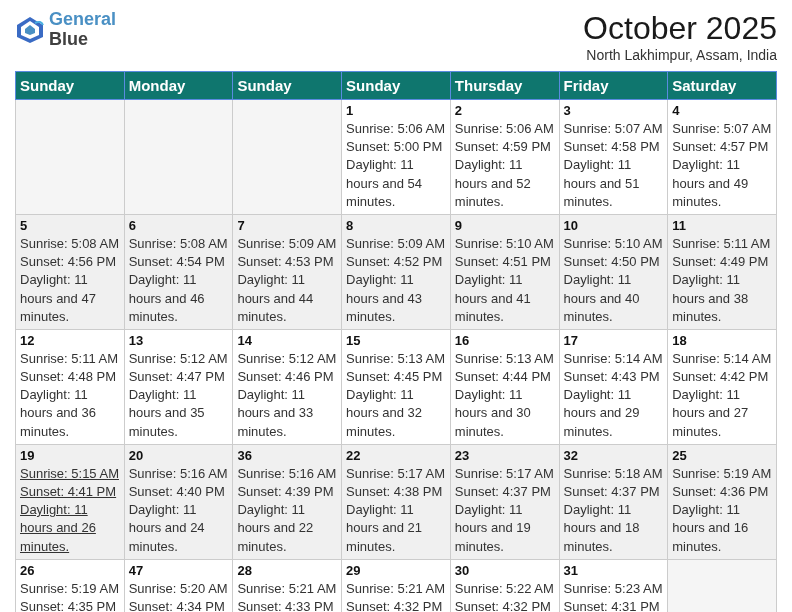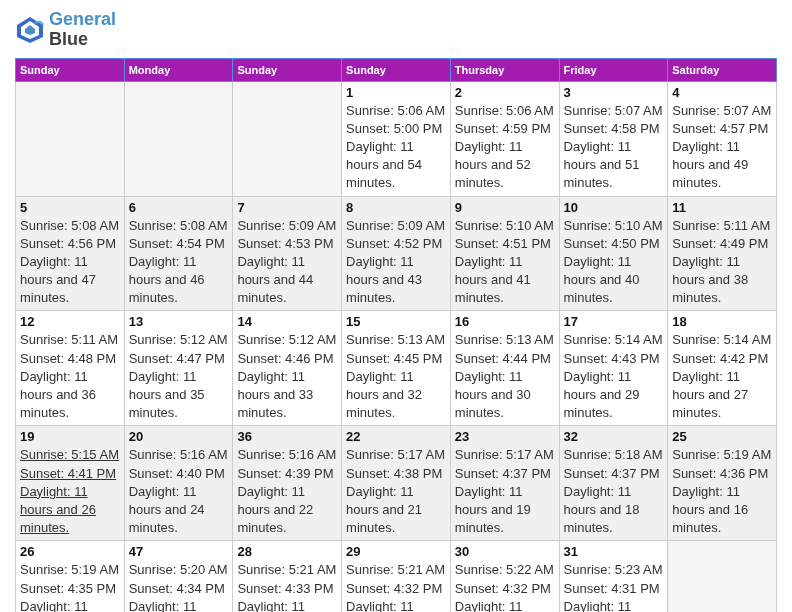--- a/index.html
+++ b/index.html
@@ -50,23 +50,23 @@
     .location {
       font-size: 14px;
       color: #333;
     }
     .calendar {
       width: 100%;
       border-collapse: collapse;
       border: 1px solid #ccc;
     }
     .calendar th {
-      background: #a21caf;
+      background: #0f766e;
       color: #fff;
-      font-size: 11px;
+      font-size: 15px;
       font-weight: bold;
       padding: 5px 4px;
       text-align: left;
       border: 1px solid #5a8be0;
     }
     .calendar td {
       width: calc(100% / 7);
       vertical-align: top;
       padding: 3px 4px;
       border: 1px solid #ccc;
@@ -104,20 +104,24 @@
         <polygon points="15,2 28,10 28,22 15,28 2,22 2,10" fill="#3a6bc4"></polygon>
         <polygon points="15,6 24,12 24,20 15,24 6,20 6,12" fill="#fff"></polygon>
         <polygon points="15,10 20,14 20,18 15,20 10,18 10,14" fill="#4a90c4"></polygon>
         <path d="M20,8 Q26,5 28,10" stroke="#4ab0e0" stroke-width="2" fill="none"></path>
       </svg>
       <div class="logo-text">
         <div><span>General</span></div>
         <div><span style="color:#404040">Blue</span></div>
       </div>
     </div>
+    <div class="title-section">
+      <div class="month-title">October 2025</div>
+      <div class="location">North Lakhimpur, Assam, India</div>
+    </div>
   </div>
 
   <table class="calendar">
     <thead>
       <tr>
       <th>Sunday</th>
           <th>Monday</th>
           <th>Sunday</th>
           <th>Sunday</th>
           <th>Thursday</th>

